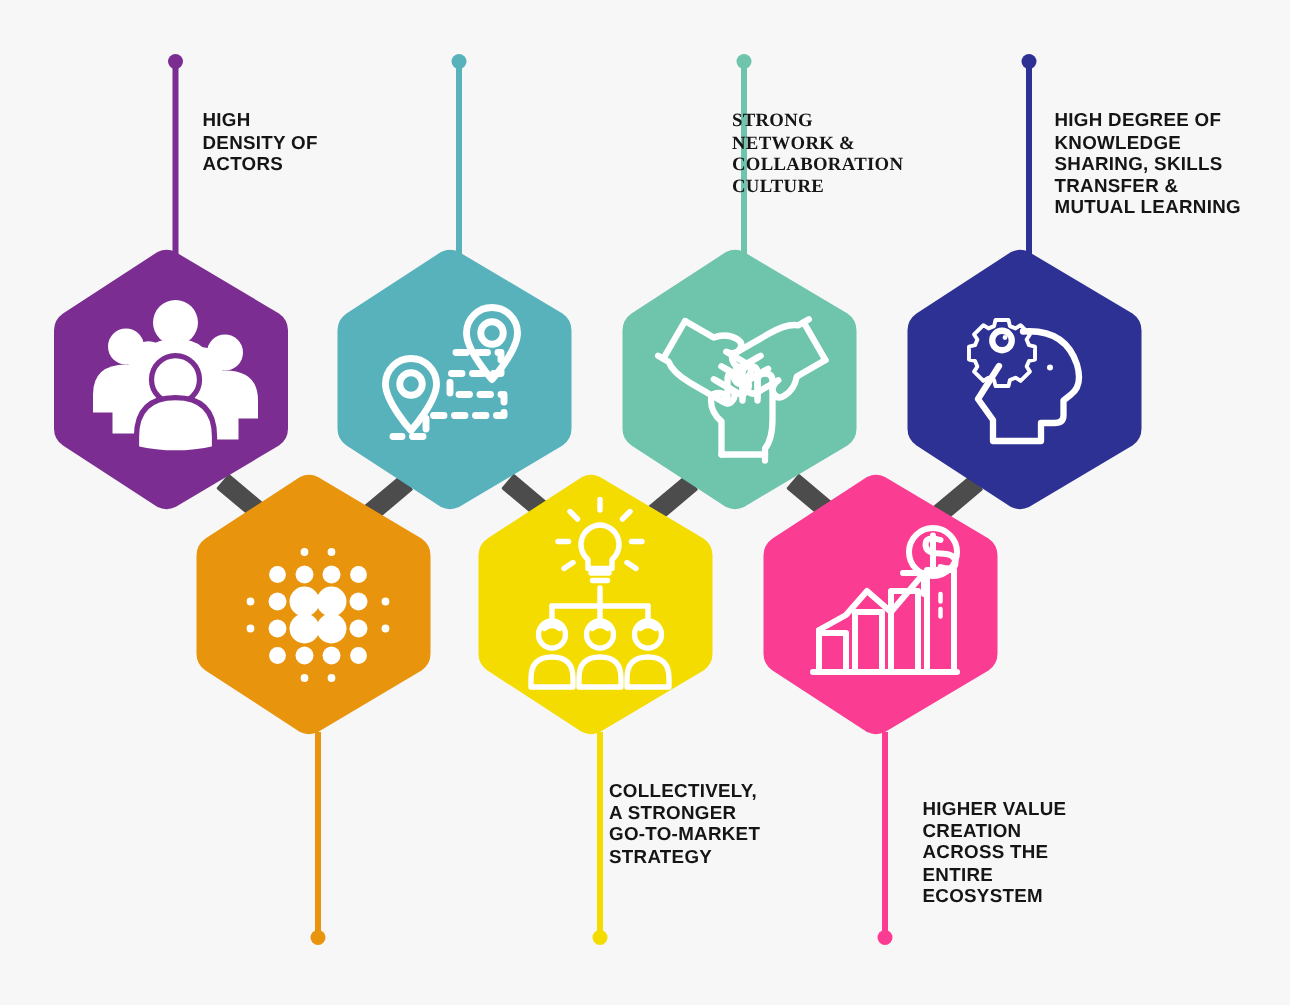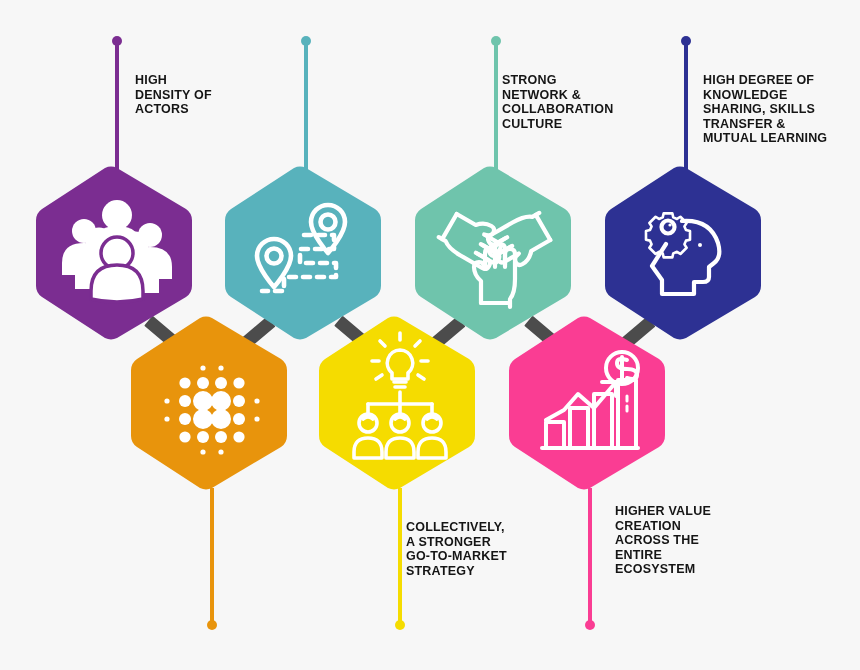--- a/index.html
+++ b/index.html
@@ -32,25 +32,25 @@
     font-size: 12.5px;
     line-height: 14.6px;
     letter-spacing: 0.2px;
     color: #151515;
     text-transform: uppercase;
     white-space: pre-line;
     margin: 0;
   }
   .lbl-top-1 { left: 135px; top: 73px; width: 170px; }
   .lbl-top-2 { left: 320px; top: 73px; width: 170px; }
-  .lbl-top-3 { left: 502px; top: 73px; width: 180px; }
+  .lbl-top-3 { left: 488px; top: 73px; width: 180px; font-family: Liberation Serif, serif; }
   .lbl-top-4 { left: 703px; top: 73px; width: 160px; }
   .lbl-bot-1 { left: 232px; top: 520px; width: 185px; }
   .lbl-bot-2 { left: 406px; top: 520px; width: 180px; }
-  .lbl-bot-3 { left: 615px; top: 504px; width: 175px; }
+  .lbl-bot-3 { left: 615px; top: 532px; width: 175px; }
 </style>
 </head>
 <body>
 
 <div id="stage">
 
   <svg width="860" height="670" viewBox="0 0 860 670">
     <defs>
 
       <g id="hexshape"></g>

